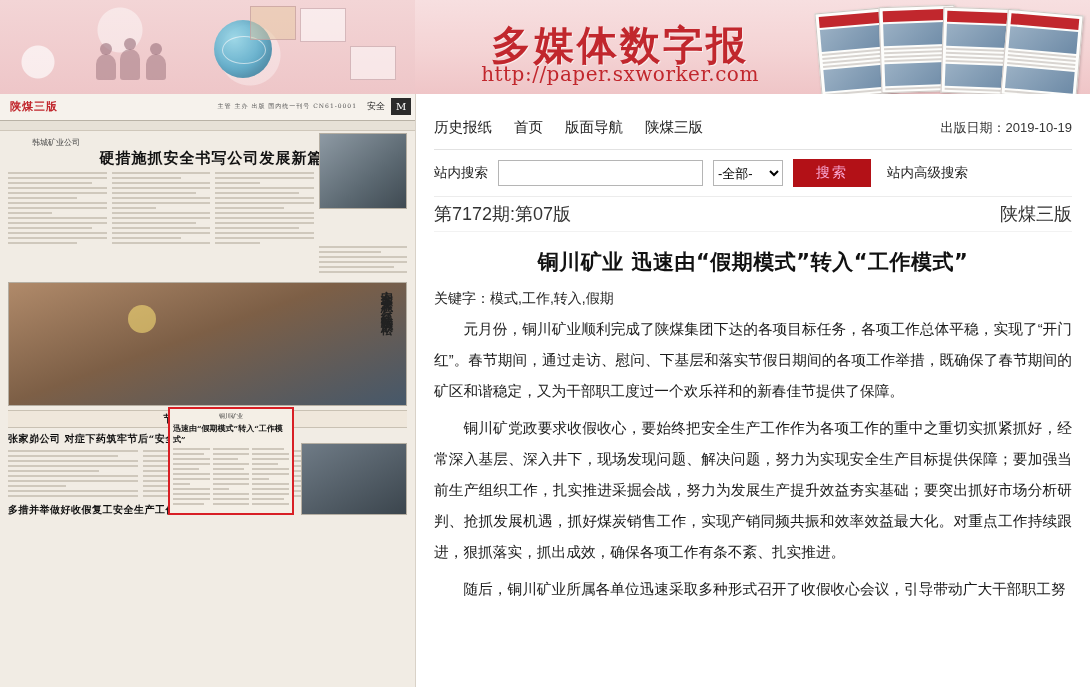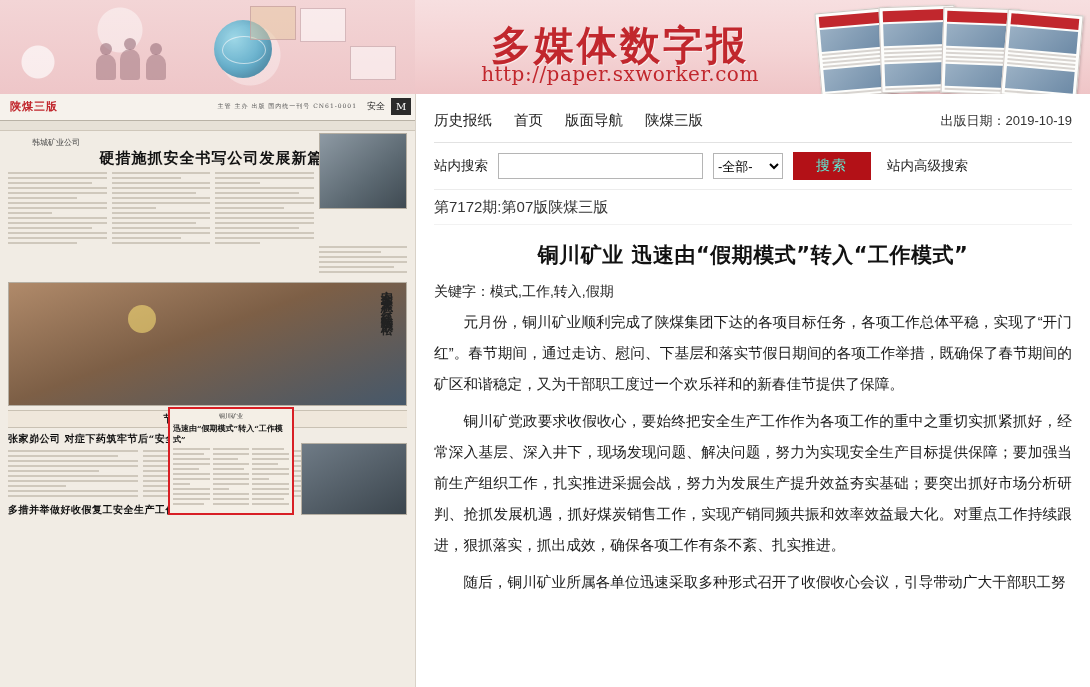--- a/index.html
+++ b/index.html
@@ -277,21 +277,21 @@
   }
 
   
   .content {
     position: absolute;
     left: 416px; top: 94px;
     width: 674px;
     height: 593px;
     background: #fff;
     box-sizing: border-box;
-    padding: 4px 18px;
+    padding: 11px 18px;
   }
 
   .navbar {
     position: relative;
     height: 44px;
     border-bottom: 1px solid #e2e2e2;
     display: flex;
     align-items: center;
   }
   .navbar .nav-links {
@@ -333,39 +333,40 @@
     width: 70px;
     border: 1px solid #b5b5b5;
     background: #fff;
     font-size: 13px;
     font-family: "Liberation Sans", sans-serif;
   }
   .searchbar .btn {
     width: 78px;
     height: 28px;
     background: #b31117;
-    color: #5eead4;
+    color: #f9a8d4;
     font-size: 14px;
     border: none;
     letter-spacing: 2px;
     cursor: pointer;
     font-family: "Liberation Sans", sans-serif;
   }
   .searchbar .adv {
     font-size: 13.5px;
     color: #222;
     text-decoration: none;
     margin-left: 6px;
   }
 
   .issuebar {
     height: 34px;
     display: flex;
     align-items: center;
-    font-size: 15px;
+    justify-content: space-between;
+    font-size: 18px;
     color: #333;
     border-bottom: 1px solid #f2f2f2;
   }
 
   .article-title {
     margin: 16px 0 10px;
     text-align: center;
     font-size: 21px;
     font-weight: bold;
     color: #111;

